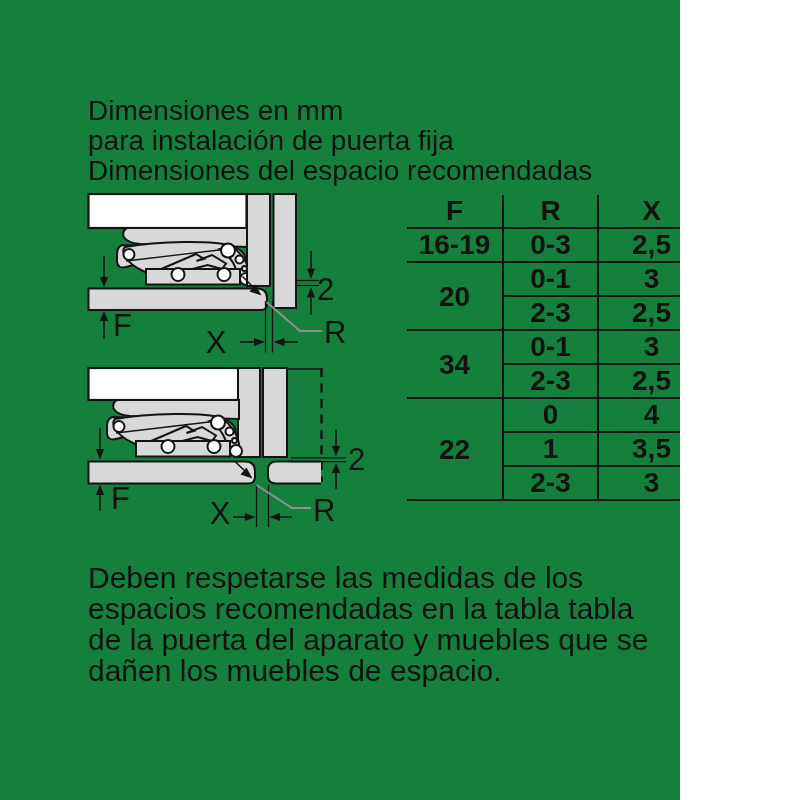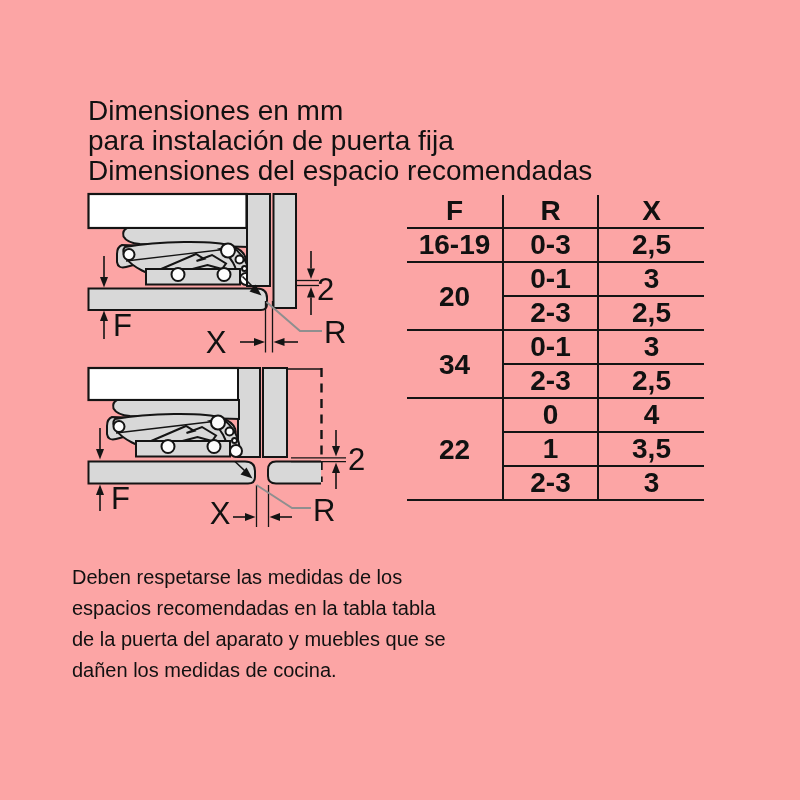--- a/index.html
+++ b/index.html
@@ -1,19 +1,19 @@
 <!DOCTYPE html>
 <html><head>
 <meta charset="utf-8">
 <style>
   html,body{margin:0;padding:0;background:#fff;}
-  .page{position:relative;width:800px;height:800px;background:#fca5a5;overflow:hidden;
+  .page{position:relative;width:680px;height:800px;background:#15803d;overflow:hidden;
         font-family:"Liberation Sans",sans-serif;color:#111;}
   .title{position:absolute;left:88px;top:96px;font-size:28px;line-height:30px;white-space:nowrap;}
-  .note{position:absolute;left:72px;top:562px;font-size:20px;line-height:31px;white-space:nowrap;}
+  .note{position:absolute;left:88px;top:562px;font-size:30px;line-height:31px;white-space:nowrap;}
   .dims-table{position:absolute;left:407px;top:195px;border-collapse:collapse;table-layout:fixed;
               width:297px;font-size:28px;}
   .dims-table th,.dims-table td{border-bottom:2px solid #141414;text-align:center;padding:0;
               height:31px;vertical-align:middle;font-weight:bold;}
   .dims-table th{font-weight:bold;height:30px;}
   .cf,.cr{border-right:2px solid #141414;}
   .top{vertical-align:top;line-height:31px;}
   .diagrams{position:absolute;left:75px;top:180px;width:310px;height:365px;}
   .gry{fill:#d8d8d8;stroke:#141414;stroke-width:2;}
   .wht{fill:#ffffff;stroke:#141414;stroke-width:2.2;}
@@ -181,16 +181,16 @@
         <td class="cr">2-3</td>
         <td class="cx">3</td>
       </tr>
     </tbody>
   </table>
 
   <div class="note">
     <div>Deben respetarse las medidas de los</div>
     <div>espacios recomendadas en la tabla tabla</div>
     <div>de la puerta del aparato y muebles que se</div>
-    <div>dañen los medidas de cocina.</div>
+    <div>dañen los muebles de espacio.</div>
   </div>
 
 </div>
 
 </body></html>

